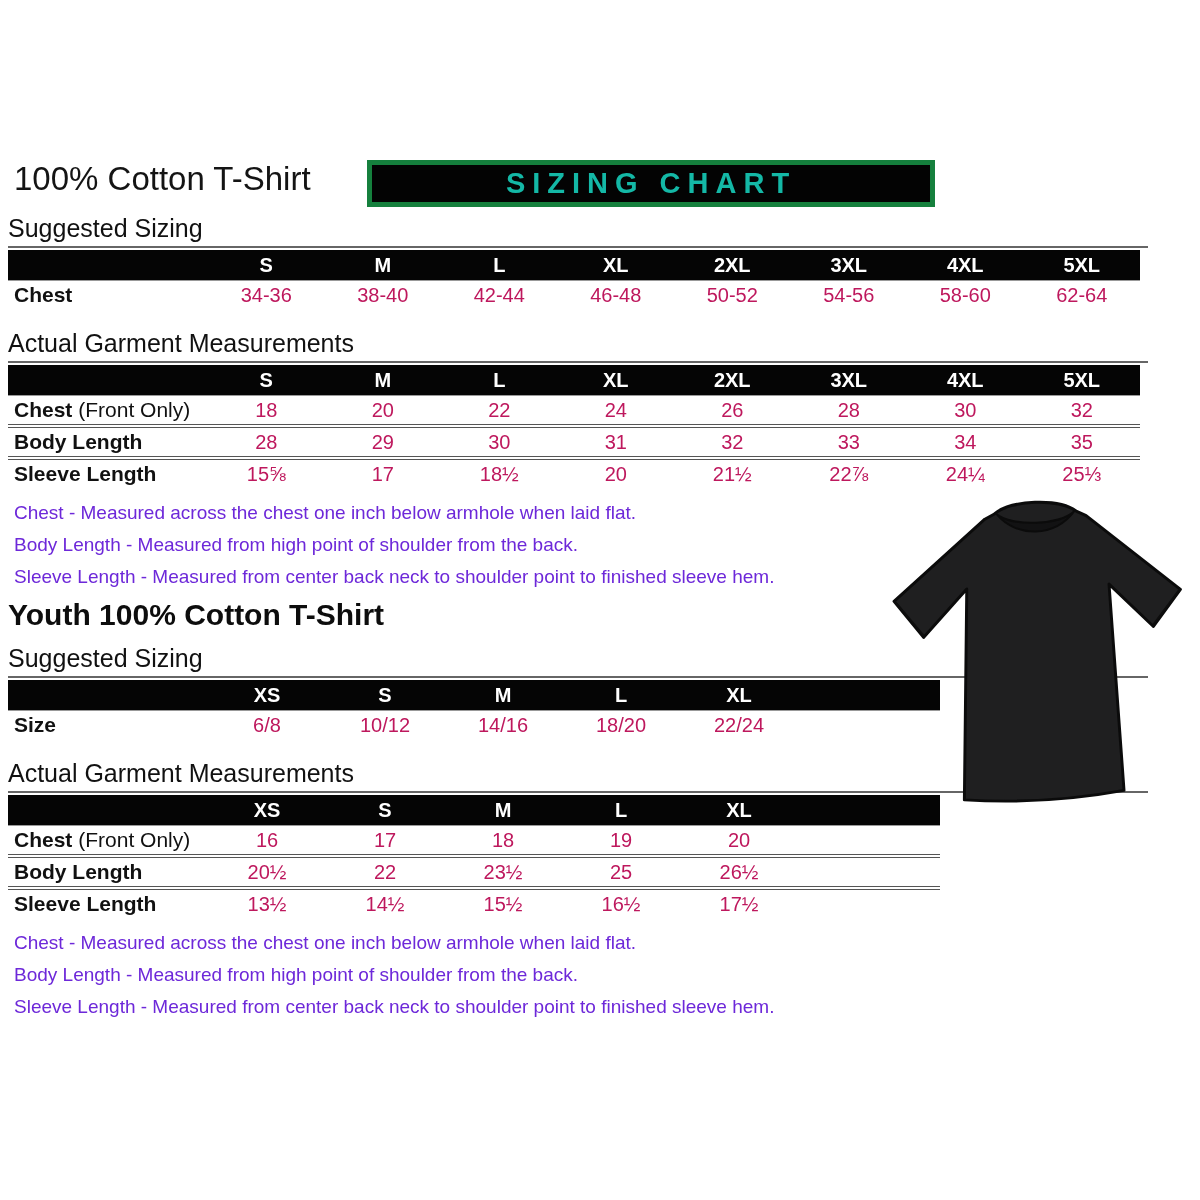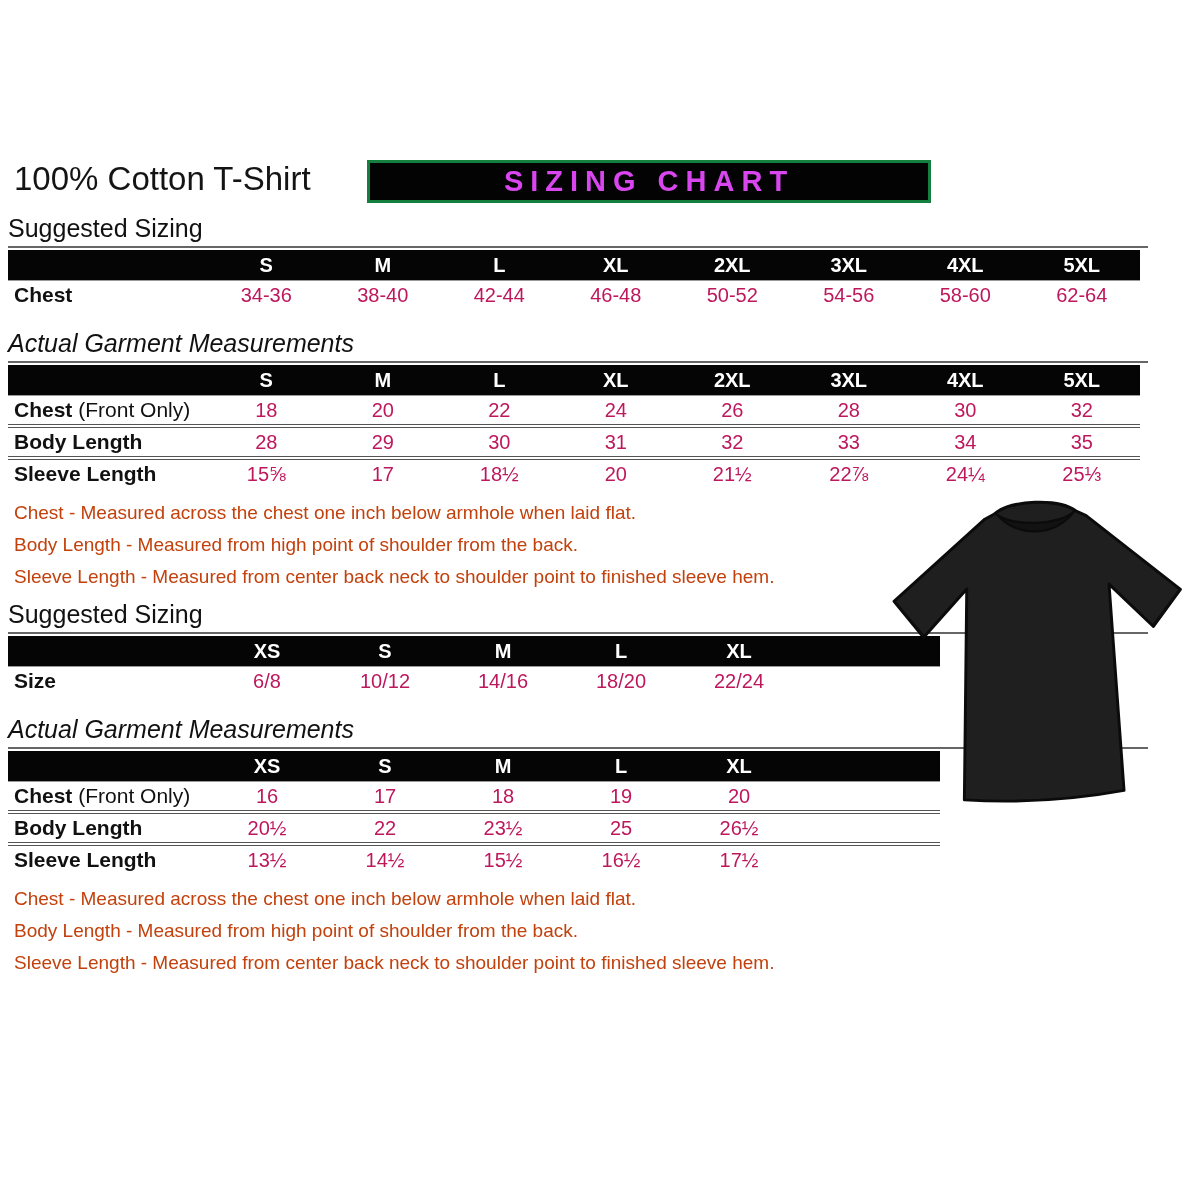--- a/index.html
+++ b/index.html
@@ -3,39 +3,39 @@
 <meta charset="utf-8">
 <style>
   html,body{margin:0;padding:0;}
   body{
     width:1200px;height:1200px;background:#ffffff;position:relative;
     font-family:"Liberation Sans",sans-serif;color:#000;overflow:hidden;
   }
   .content{position:absolute;left:8px;top:160px;width:1140px;}
   .header-row{display:flex;align-items:flex-start;height:42px;gap:16px;}
   .page-title{font-size:33px;font-weight:500;width:337px;padding-left:6px;white-space:nowrap;color:#141414;}
-  .banner{width:558px;height:37px;background:#030303;color:#d946ef;display:flex;align-items:center;justify-content:center;
-    font-size:29px;font-weight:700;letter-spacing:7px;border:3px solid #15803d;}
+  .banner{width:558px;height:37px;background:#030303;color:#14b8a6;display:flex;align-items:center;justify-content:center;
+    font-size:29px;font-weight:700;letter-spacing:7px;border:5px solid #15803d;}
   .section-label{font-size:25px;margin-top:12px;color:#111;}
   .tbl{margin-top:3px;border-top:2px solid #666;padding-top:2px;}
   .trow{display:grid;}
   .tbl-adult .trow{grid-template-columns:200px repeat(8,1fr);width:1132px;}
   .tbl-youth .trow{grid-template-columns:200px repeat(5,118px);width:932px;}
   .thead{background:#050505;height:30px;}
   .tcell{display:flex;align-items:center;}
   .tc-hdr{color:#fff;font-weight:700;font-size:20px;justify-content:center;}
   .tdata{height:28px;border-top:1px solid #999;}
   .tdata.sep{border-top:4px double #555;}
   .tlabel{font-size:21px;padding-left:6px;white-space:pre-wrap;color:#111;}
   .tlabel b{font-weight:700;}
   .tval{font-size:20px;justify-content:center;color:#be185d;}
   .notes{margin-top:14px;}
-  .note{font-size:19px;margin:0 0 10px 6px;color:#c2410c;}
+  .note{font-size:19px;margin:0 0 10px 6px;color:#6d28d9;}
   .youth-title{font-size:30px;font-weight:700;margin-top:4px;color:#0d0d0d;}
-  .gap20{margin-top:20px;font-style:italic;}
+  .gap20{margin-top:20px;}
   .tshirt-wrap{position:absolute;left:884px;top:468px;width:312px;height:358px;}
 </style>
 </head>
 <body>
 
 <div class="content">
 
   <div class="header-row">
     <div class="page-title">100% Cotton T-Shirt</div>
     <div class="banner">SIZING CHART</div>
@@ -114,20 +114,21 @@
         <div class="tcell tval">25⅓</div>
       </div>
     </div>
 
   <div class="notes">
     <p class="note">Chest - Measured across the chest one inch below armhole when laid flat.</p>
     <p class="note">Body Length - Measured from high point of shoulder from the back.</p>
     <p class="note">Sleeve Length - Measured from center back neck to shoulder point to finished sleeve hem.</p>
   </div>
 
+  <div class="youth-title">Youth 100% Cotton T-Shirt</div>
 
   <div class="section-label">Suggested Sizing</div>
   <div class="tbl tbl-youth">
       <div class="trow thead">
         <div class="tcell tlabel"></div>
         <div class="tcell tc-hdr">XS</div>
         <div class="tcell tc-hdr">S</div>
         <div class="tcell tc-hdr">M</div>
         <div class="tcell tc-hdr">L</div>
         <div class="tcell tc-hdr">XL</div>

